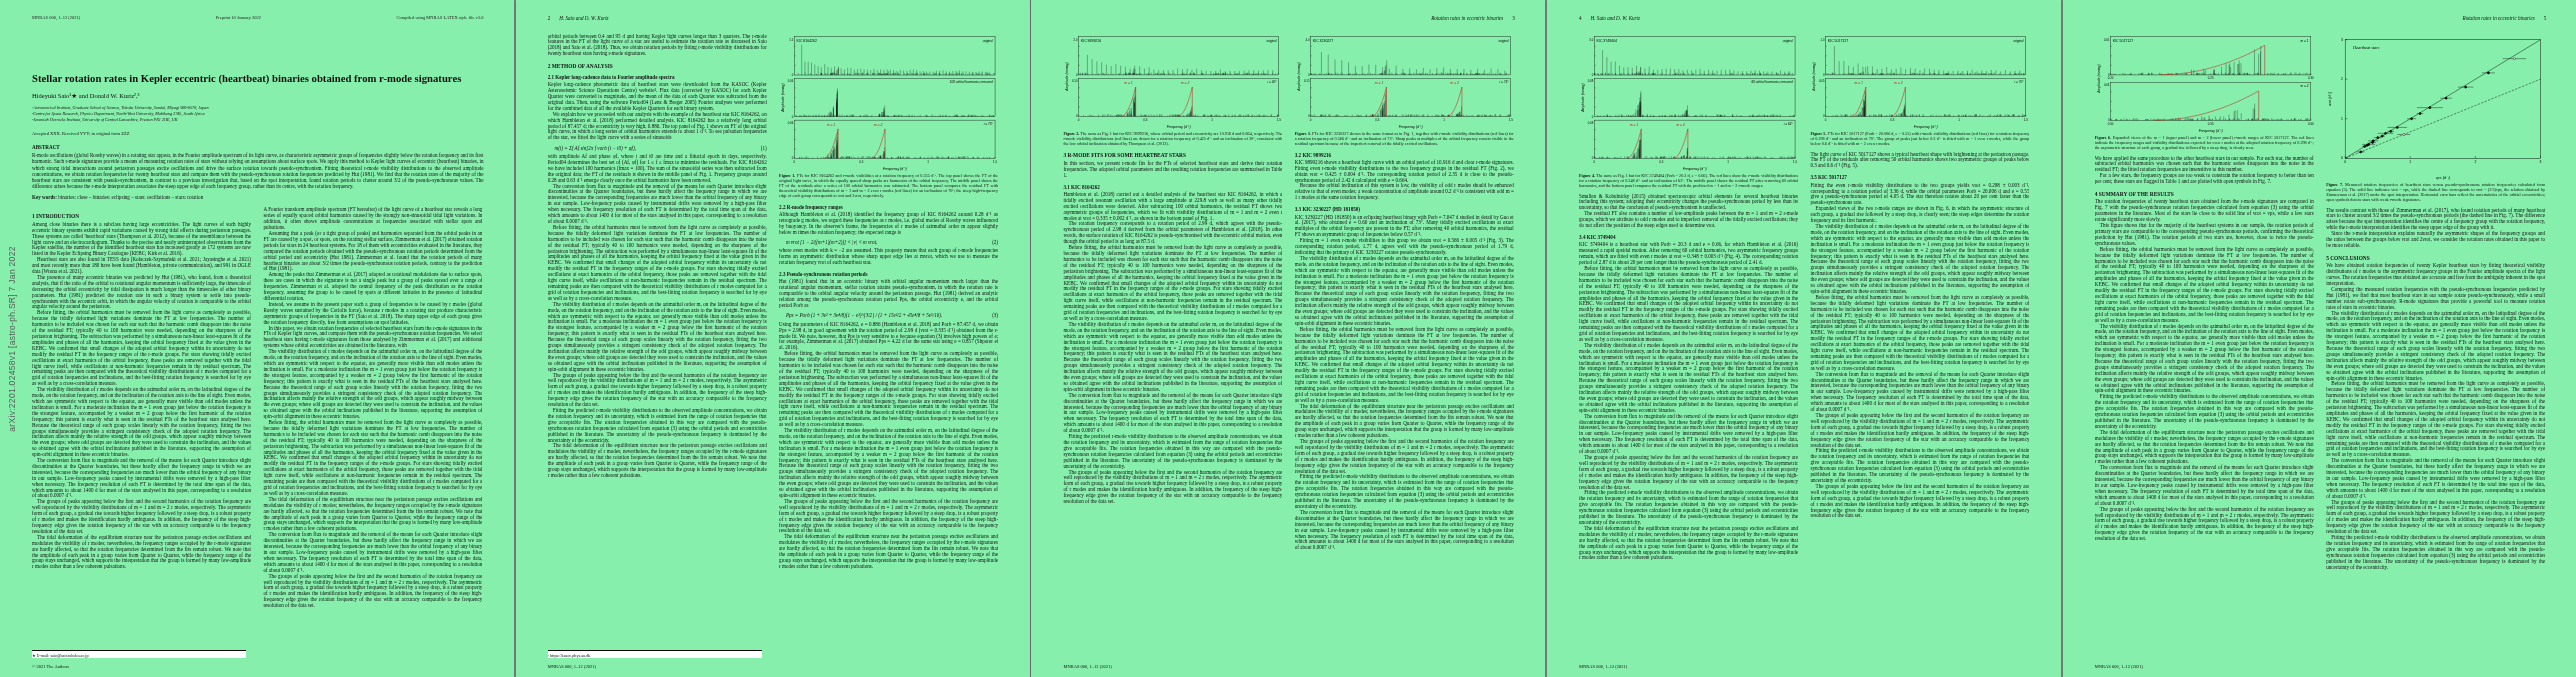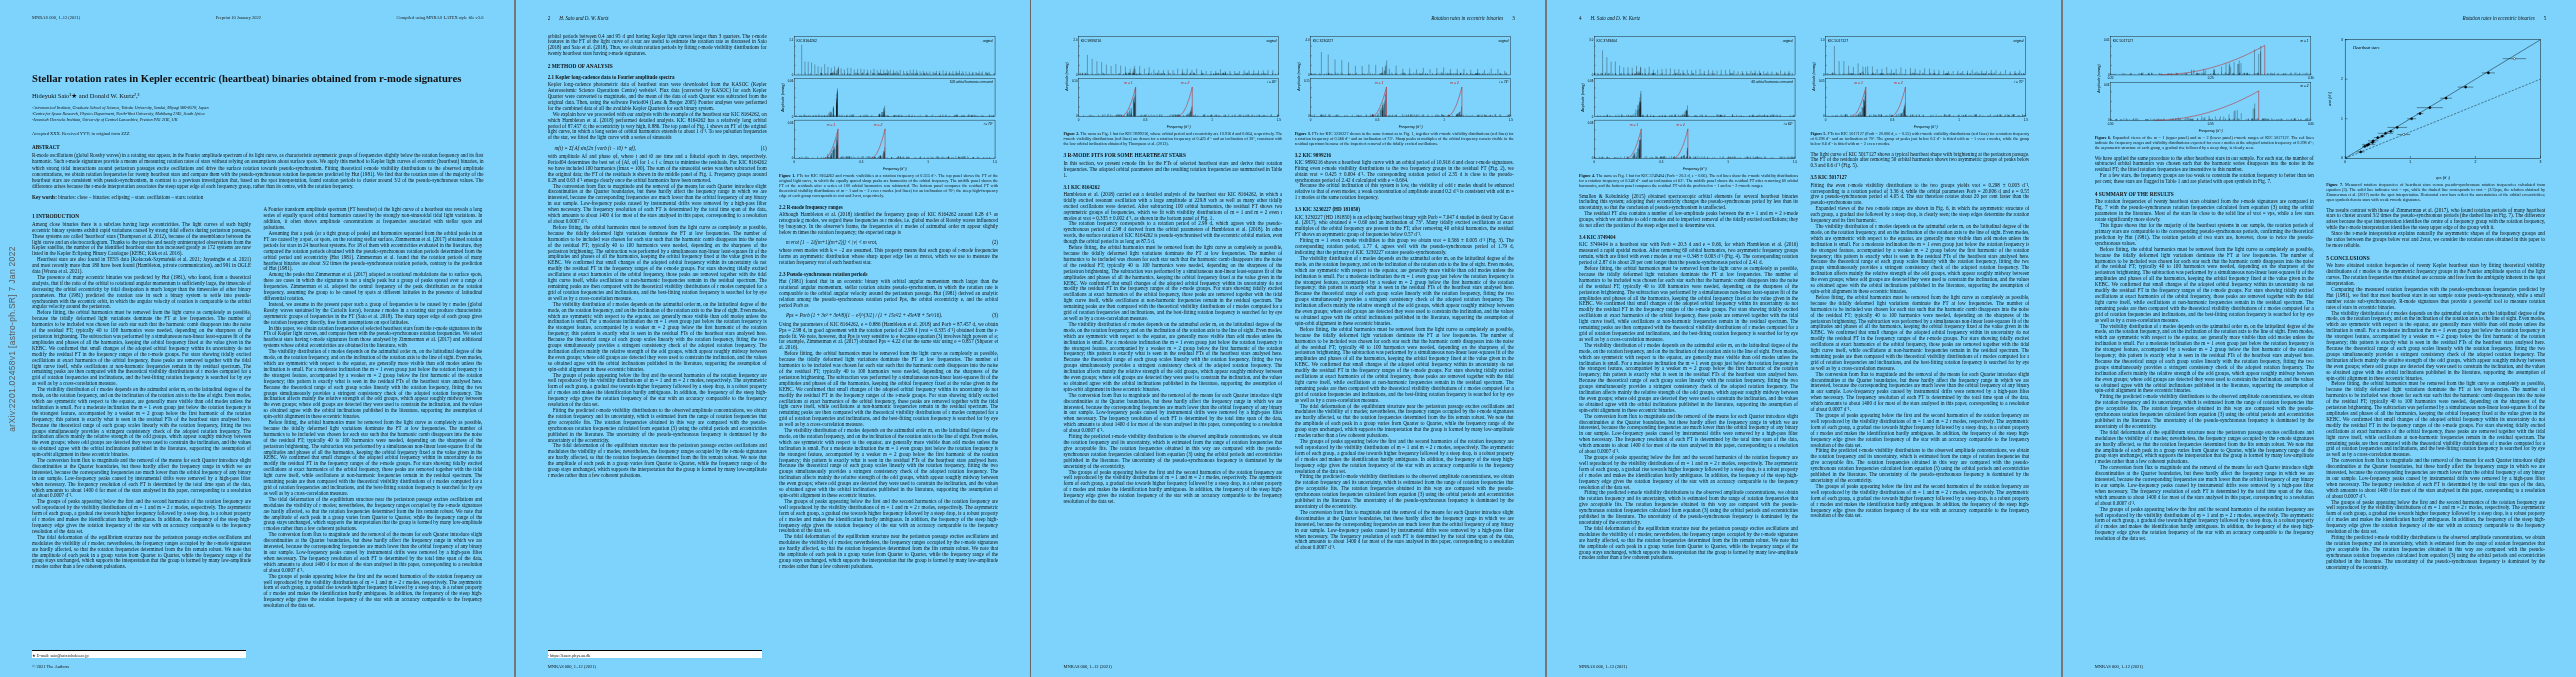--- a/index.html
+++ b/index.html
@@ -1,17 +1,17 @@
 <!DOCTYPE html>
 <html style="font-size:9px"><head>
 <meta charset="utf-8">
 <style>
   html,body{margin:0;padding:0;width:2576px;height:677px;overflow:hidden;background:#8b8b8b;}
   #doc{display:flex;gap:1.7px;width:2576px;height:677px;}
-  .page{position:relative;flex:0 0 auto;width:514px;height:677px;background:#7dd3fc;box-sizing:border-box;
+  .page{position:relative;flex:0 0 auto;width:514px;height:677px;background:#86efac;box-sizing:border-box;
         padding:14.7px 30.5px 22.6px 32px;font-family:"Liberation Serif",serif;color:#111;display:flex;flex-direction:column;
         box-shadow:0 0 1.7px rgba(0,0,0,.45);overflow:hidden;}
   .journal-line{display:flex;justify-content:space-between;font-size:4.5px;color:#222;}
   .running-head{display:flex;font-size:5.1px;font-style:italic;margin-bottom:5.6px;}
   .running-head.right{justify-content:flex-end;}
   .rh-num{font-style:normal;}
   .running-head.left .rh-num{margin-right:9px;}
   .running-head.right .rh-num{margin-left:9px;}
   .title{font-size:10.7px;font-weight:bold;line-height:1.18;margin:52px 0 8px;}
   .authors{font-size:6.5px;margin:0 0 5.1px;}

